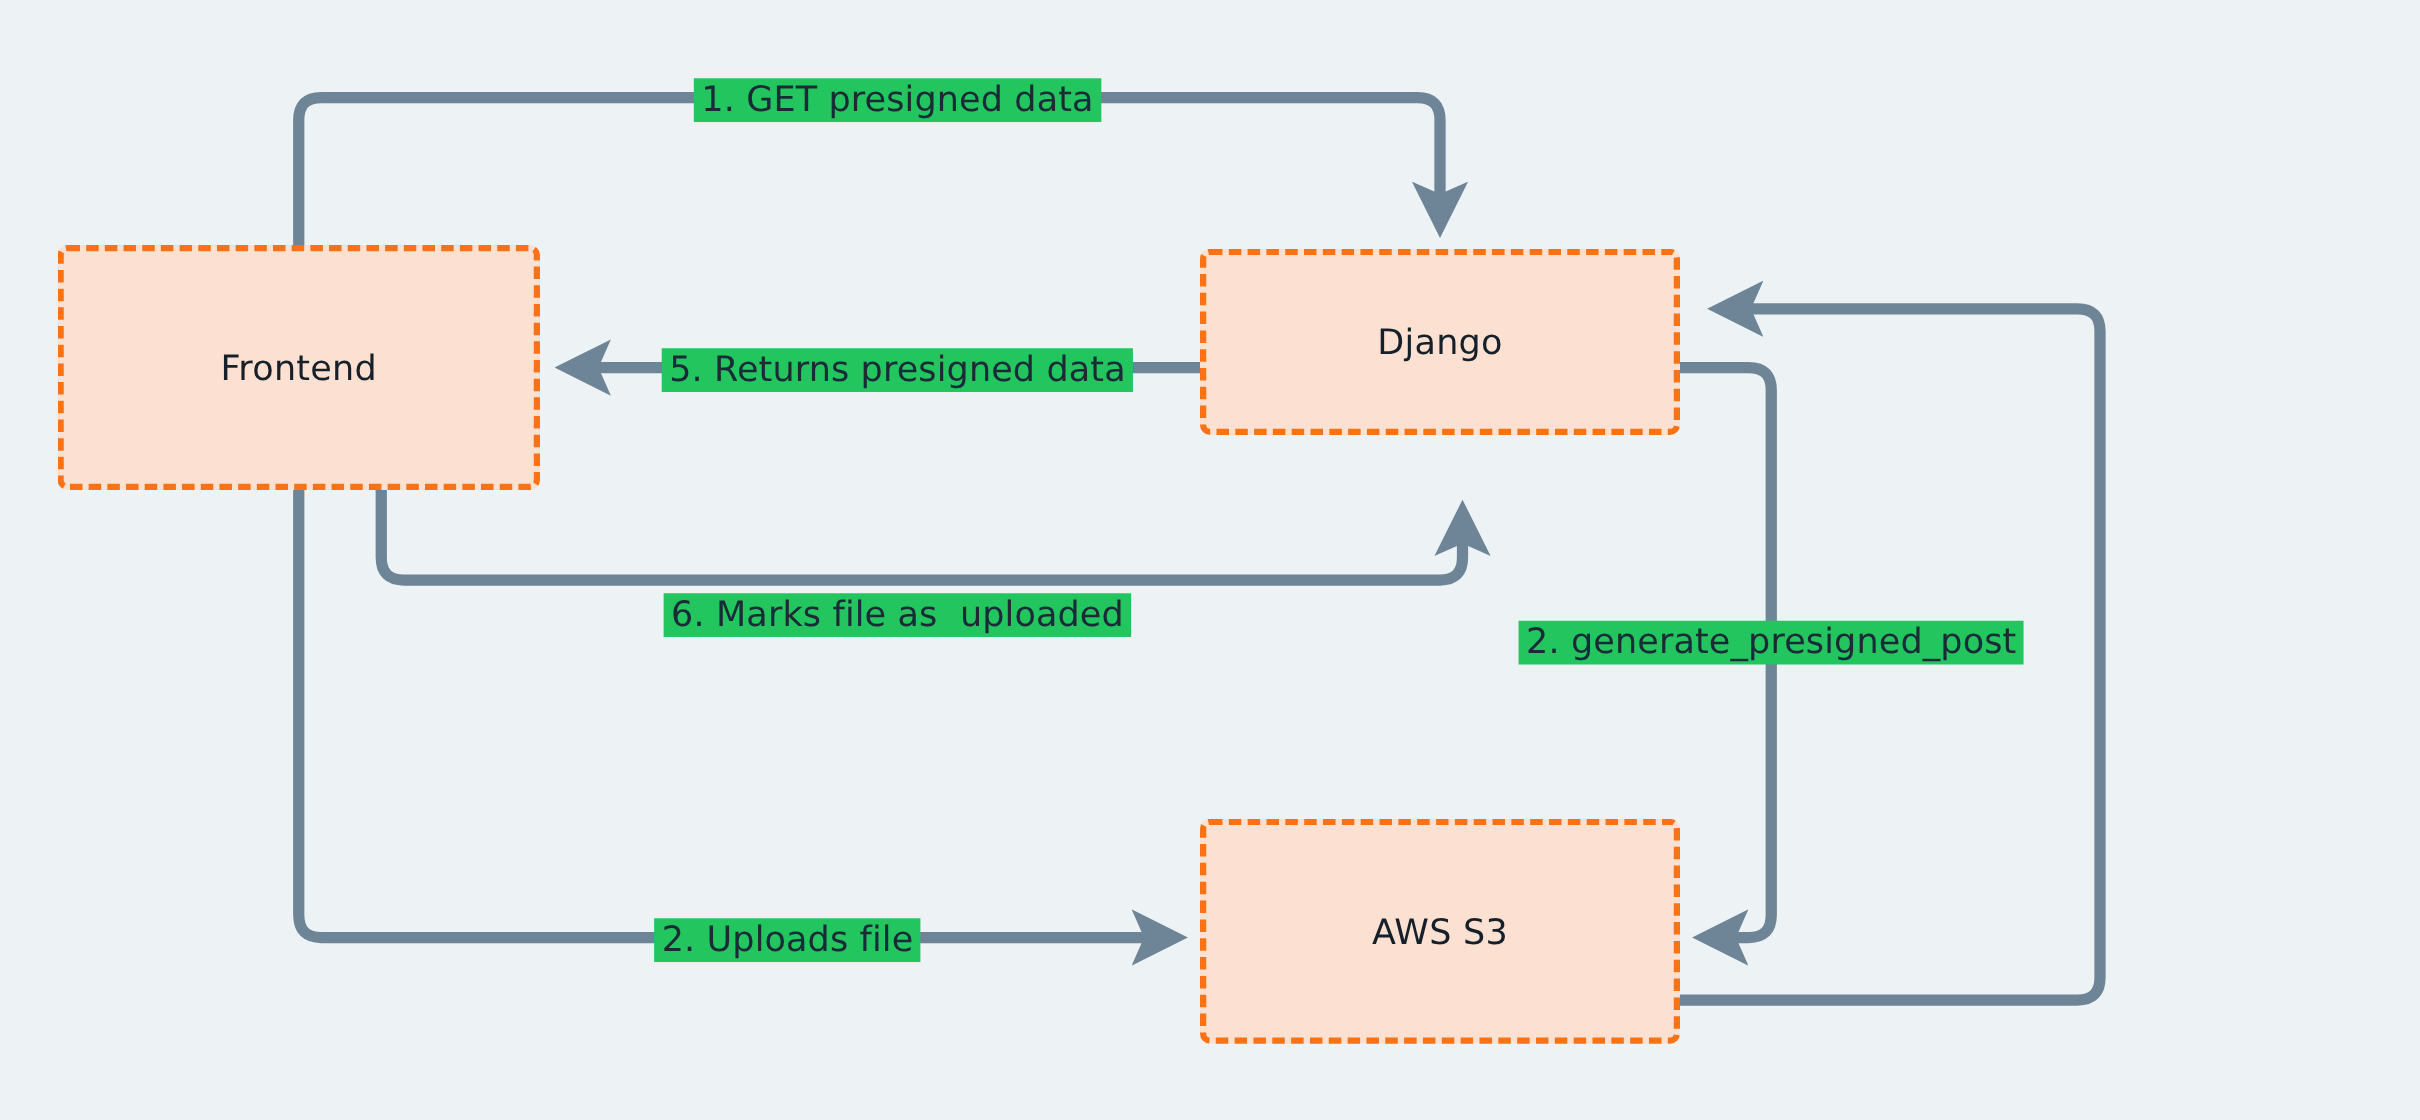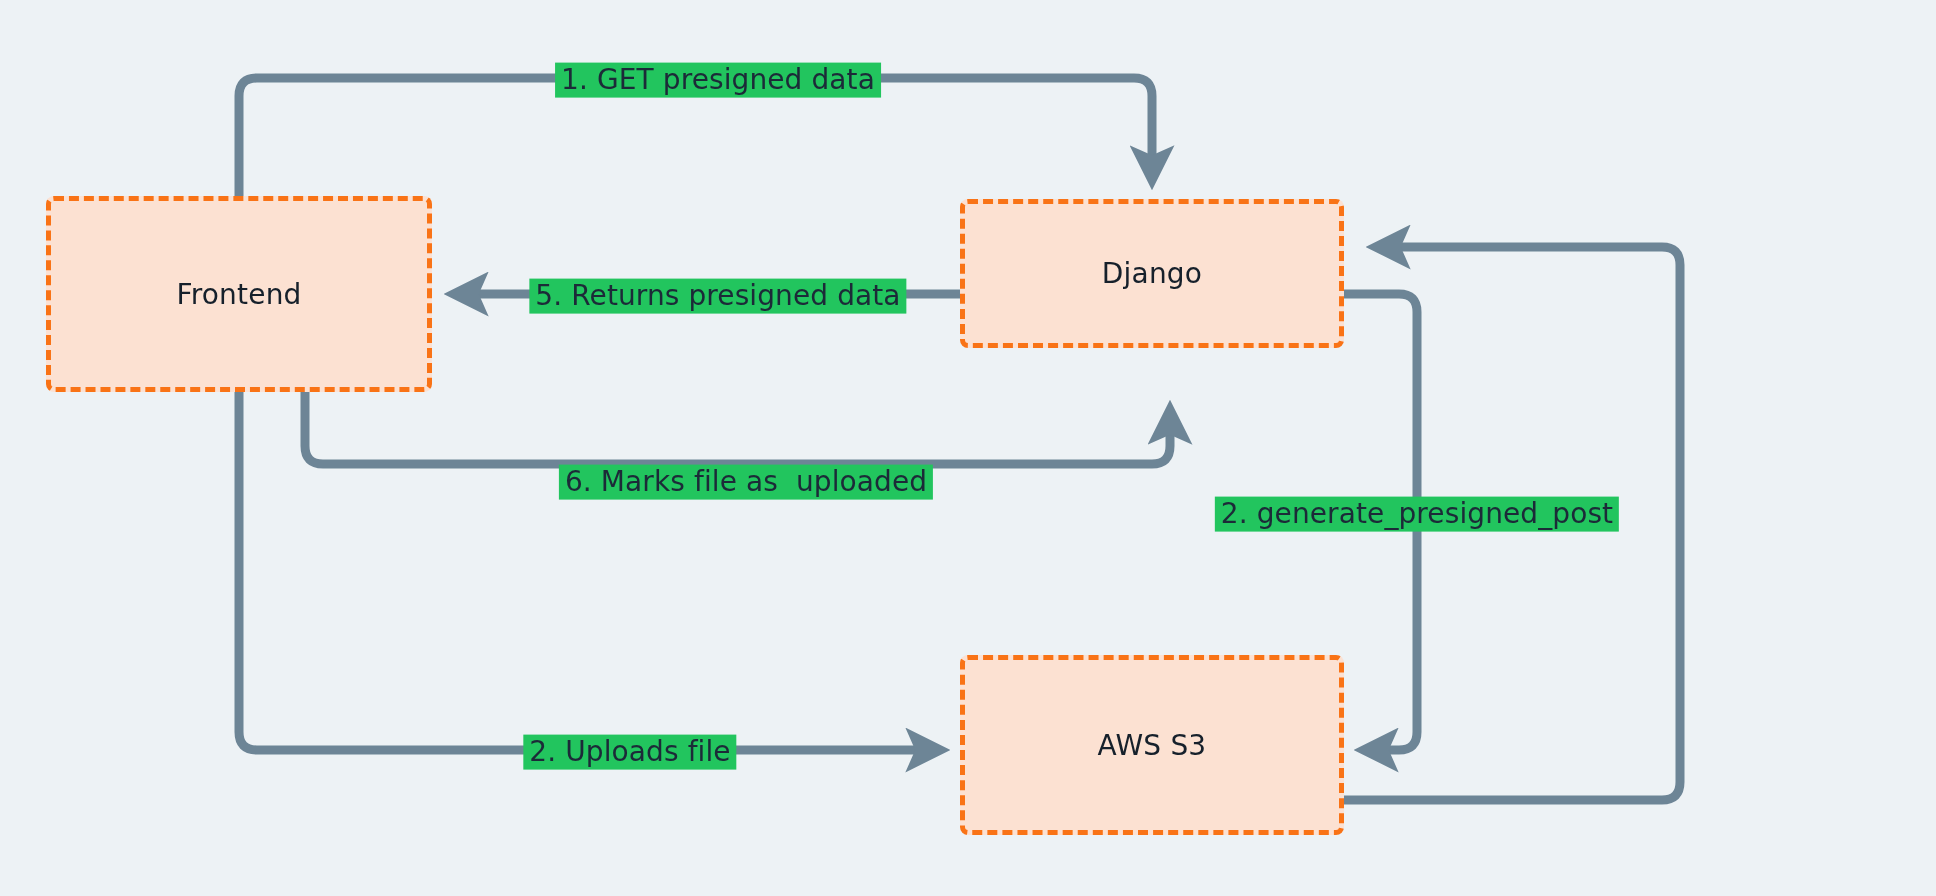--- a/index.html
+++ b/index.html
@@ -95,20 +95,20 @@
   </div>
 
   <div class="node" style="left:960px; top:655px; width:384px; height:180px;">
     <span class="node-label">AWS S3</span>
   </div>
 
   <div class="edge-label" style="left:718px; top:80px;">1. GET presigned data</div>
 
   <div class="edge-label" style="left:718px; top:296px;">5. Returns presigned data</div>
 
-  <div class="edge-label" style="left:718px; top:482px;margin-left:28px;">6. Marks file as  uploaded</div>
+  <div class="edge-label" style="left:718px; top:492px;">6. Marks file as  uploaded</div>
 
   <div class="edge-label" style="left:630px; top:752px;">2. Uploads file</div>
 
   <div class="edge-label" style="left:1417px; top:514px;text-align:center;">2. generate_presigned_post</div>
 
 
 </div>
 
 </body></html>

